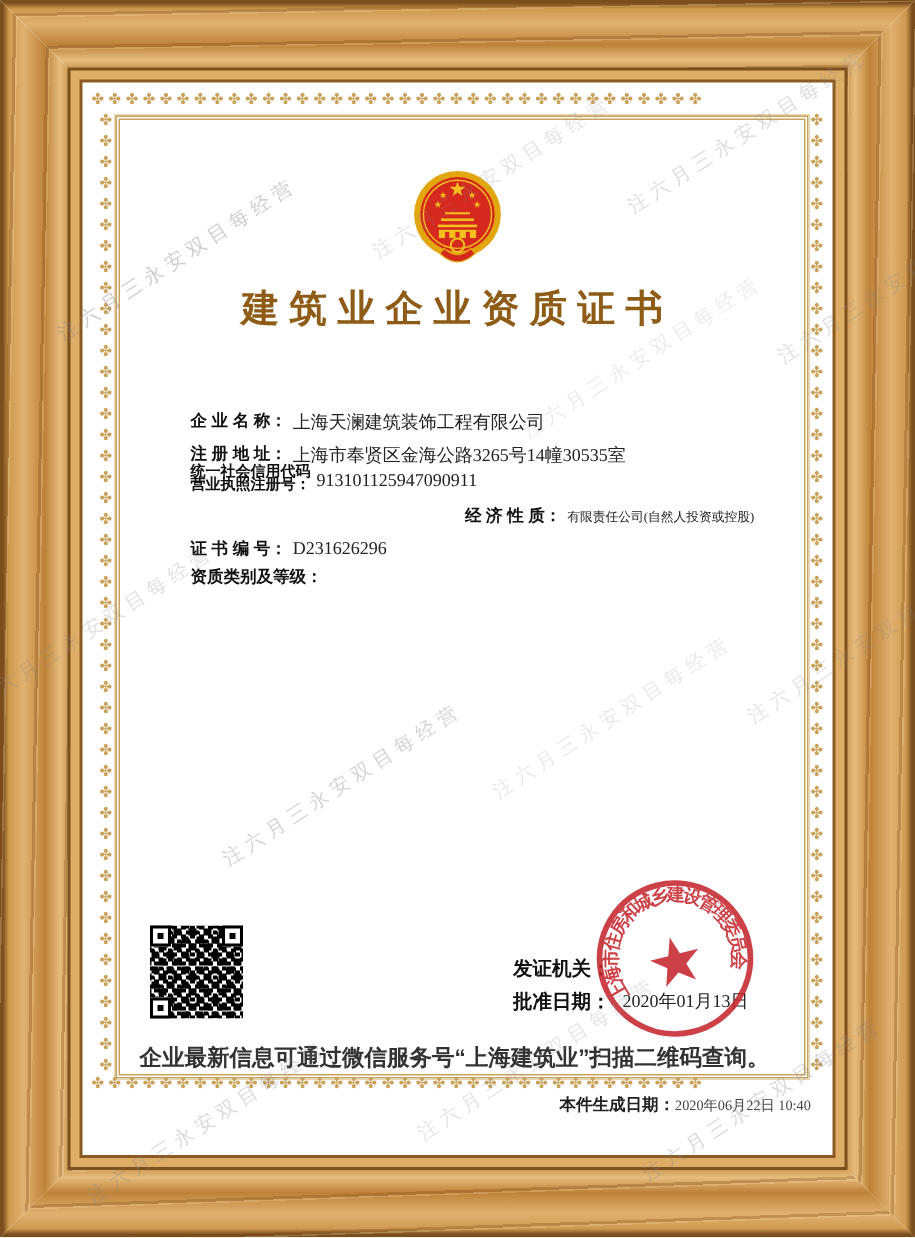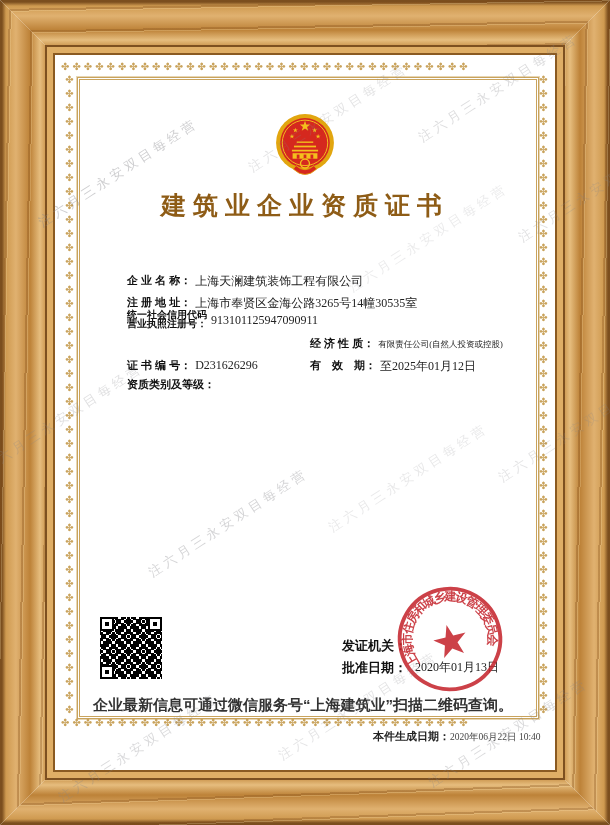--- a/index.html
+++ b/index.html
@@ -144,24 +144,20 @@
     <div class="row" style="left:255px;top:281px">
       <span class="lab">经 济 性 质：</span>
       <span class="val val-sm">有限责任公司(自然人投资或控股)</span>
     </div>
 
     <div class="row" style="left:72px;top:303px">
       <span class="lab">证 书 编 号：</span>
       <span class="val">D231626296</span>
     </div>
 
-    <div class="row" style="left:255px;top:303px">
-      <span class="lab">有　效　期：</span>
-      <span class="val">至2025年01月12日</span>
-    </div>
 
     <div class="row" style="left:72px;top:322px">
       <span class="lab">资质类别及等级：</span>
     </div>
 
     <div class="qr">
       <div class="f f-tl"></div>
       <div class="f f-tr"></div>
       <div class="f f-bl"></div>
     </div>

